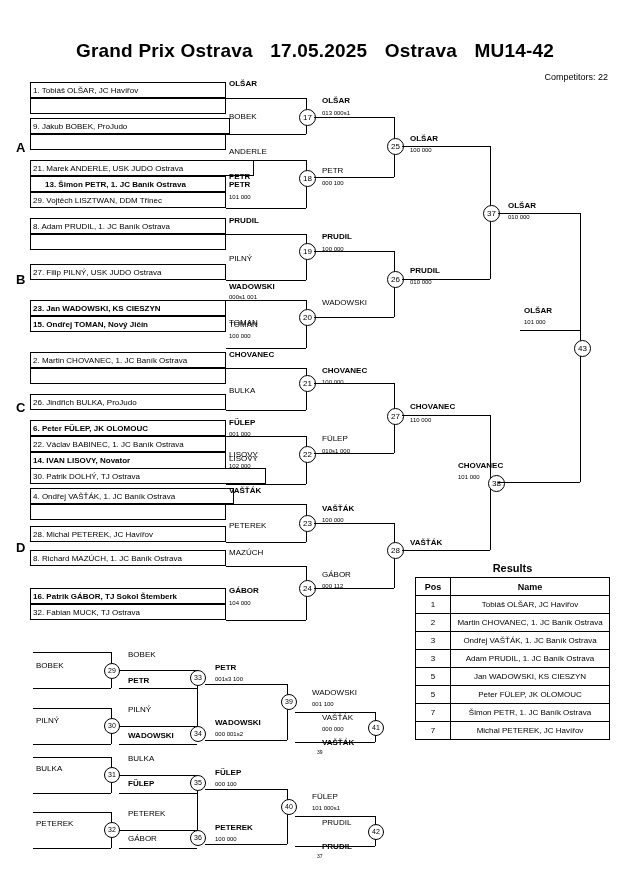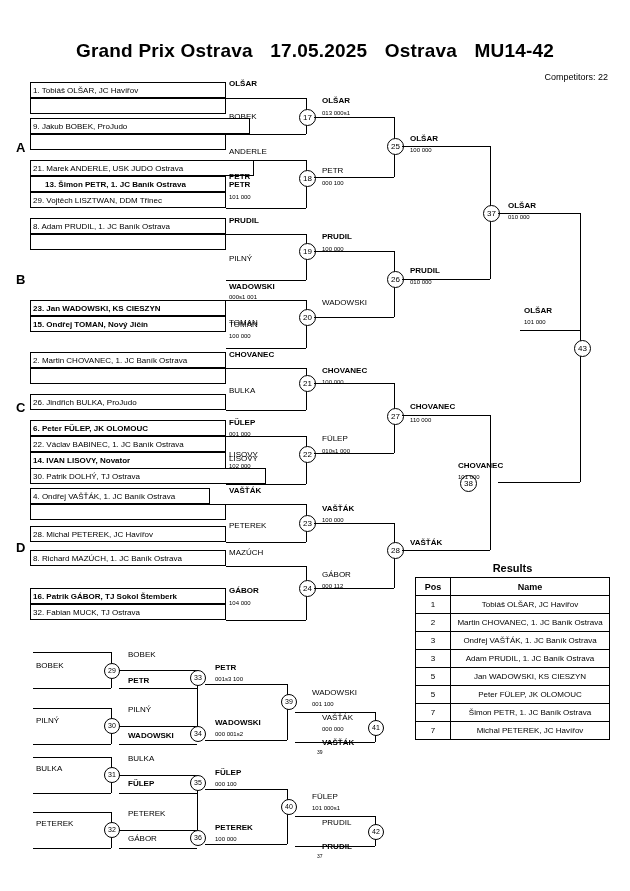--- a/index.html
+++ b/index.html
@@ -88,39 +88,42 @@
 
   <div class="blockletter" style="left:16px;top:140px;">A</div>
   <div class="blockletter" style="left:16px;top:272px;">B</div>
   <div class="blockletter" style="left:16px;top:400px;">C</div>
   <div class="blockletter" style="left:16px;top:540px;">D</div>
 
   <div class="abs boxed" style="left:30px;top:82px;width:196px;height:16px;">
     <div class="nameline" style="left:0;top:3px;">1. Tobiáš OLŠAR, JC Havířov</div>
   </div>
   <div class="abs boxed" style="left:30px;top:98px;width:196px;height:16px;"></div>
-  <div class="abs boxed" style="left:30px;top:118px;width:220px;height:16px;">
+  <div class="abs boxed" style="left:30px;top:118px;width:200px;height:16px;">
     <div class="nameline" style="left:0;top:3px;">9. Jakub BOBEK, ProJudo</div>
   </div>
   <div class="abs boxed" style="left:30px;top:134px;width:196px;height:16px;"></div>
 
   <div class="abs boxed" style="left:30px;top:160px;width:224px;height:16px;">
     <div class="nameline" style="left:0;top:3px;">21. Marek ANDERLE, USK JUDO Ostrava</div>
   </div>
   <div class="abs boxed" style="left:30px;top:176px;width:196px;height:16px;">
     <div class="nameline bold" style="left:12px;top:3px;">13. Šimon PETR, 1. JC Baník Ostrava</div>
   </div>
   <div class="abs boxed" style="left:30px;top:192px;width:196px;height:16px;">
     <div class="nameline" style="left:0;top:3px;">29. Vojtěch LISZTWAN, DDM Třinec</div>
   </div>
 
   <div class="abs boxed" style="left:30px;top:218px;width:196px;height:16px;">
     <div class="nameline" style="left:0;top:3px;">8. Adam PRUDIL, 1. JC Baník Ostrava</div>
   </div>
   <div class="abs boxed" style="left:30px;top:234px;width:196px;height:16px;"></div>
+  <div class="abs boxed" style="left:30px;top:264px;width:196px;height:16px;">
+    <div class="nameline" style="left:0;top:3px;">27. Filip PILNÝ, USK JUDO Ostrava</div>
+  </div>
 
   <div class="abs boxed" style="left:30px;top:300px;width:196px;height:16px;">
     <div class="nameline bold" style="left:0;top:3px;">23. Jan WADOWSKI, KS CIESZYN</div>
   </div>
   <div class="abs boxed" style="left:30px;top:316px;width:196px;height:16px;">
     <div class="nameline bold" style="left:0;top:3px;">15. Ondřej TOMAN, Nový Jičín</div>
   </div>
 
   <div class="abs boxed" style="left:30px;top:352px;width:196px;height:16px;">
     <div class="nameline" style="left:0;top:3px;">2. Martin CHOVANEC, 1. JC Baník Ostrava</div>
@@ -136,21 +139,21 @@
   <div class="abs boxed" style="left:30px;top:436px;width:196px;height:16px;">
     <div class="nameline" style="left:0;top:3px;">22. Václav BABINEC, 1. JC Baník Ostrava</div>
   </div>
   <div class="abs boxed" style="left:30px;top:452px;width:196px;height:28px;">
     <div class="nameline bold" style="left:0;top:3px;">14. IVAN LISOVY, Novator</div>
   </div>
   <div class="abs boxed" style="left:30px;top:468px;width:236px;height:16px;">
     <div class="nameline" style="left:0;top:3px;">30. Patrik DOLHÝ, TJ Ostrava</div>
   </div>
 
-  <div class="abs boxed" style="left:30px;top:488px;width:180px;height:16px;">
+  <div class="abs boxed" style="left:30px;top:488px;width:204px;height:16px;">
     <div class="nameline" style="left:0;top:3px;">4. Ondřej VAŠŤÁK, 1. JC Baník Ostrava</div>
   </div>
   <div class="abs boxed" style="left:30px;top:504px;width:196px;height:16px;"></div>
   <div class="abs boxed" style="left:30px;top:526px;width:196px;height:16px;">
     <div class="nameline" style="left:0;top:3px;">28. Michal PETEREK, JC Havířov</div>
   </div>
 
   <div class="abs boxed" style="left:30px;top:550px;width:196px;height:16px;">
     <div class="nameline" style="left:0;top:3px;">8. Richard MAZÚCH, 1. JC Baník Ostrava</div>
   </div>
@@ -273,21 +276,21 @@
   <div class="circ" style="left:299px;top:580px;">24</div>
   <div class="score" style="left:322px;top:583px;">000  112</div>
   <div class="hline" style="left:314px;top:588px;width:80px;"></div>
 
   <div class="vline" style="left:394px;top:523px;height:65px;"></div>
   <div class="circ" style="left:387px;top:542px;">28</div>
   <div class="winner" style="left:410px;top:538px;">VAŠŤÁK</div>
   <div class="hline" style="left:402px;top:550px;width:88px;"></div>
 
   <div class="vline" style="left:490px;top:415px;height:135px;"></div>
-  <div class="circ" style="left:460px;top:475px;">38</div>
+  <div class="circ" style="left:488px;top:475px;">38</div>
   <div class="winner" style="left:458px;top:461px;">CHOVANEC</div>
   <div class="score" style="left:458px;top:474px;">101  000</div>
   <div class="hline" style="left:498px;top:482px;width:82px;"></div>
 
   <div class="vline" style="left:580px;top:213px;height:269px;"></div>
   <div class="circ" style="left:574px;top:340px;">43</div>
   <div class="winner" style="left:524px;top:306px;">OLŠAR</div>
   <div class="score" style="left:524px;top:319px;">101  000</div>
   <div class="hline" style="left:520px;top:330px;width:60px;"></div>
 

